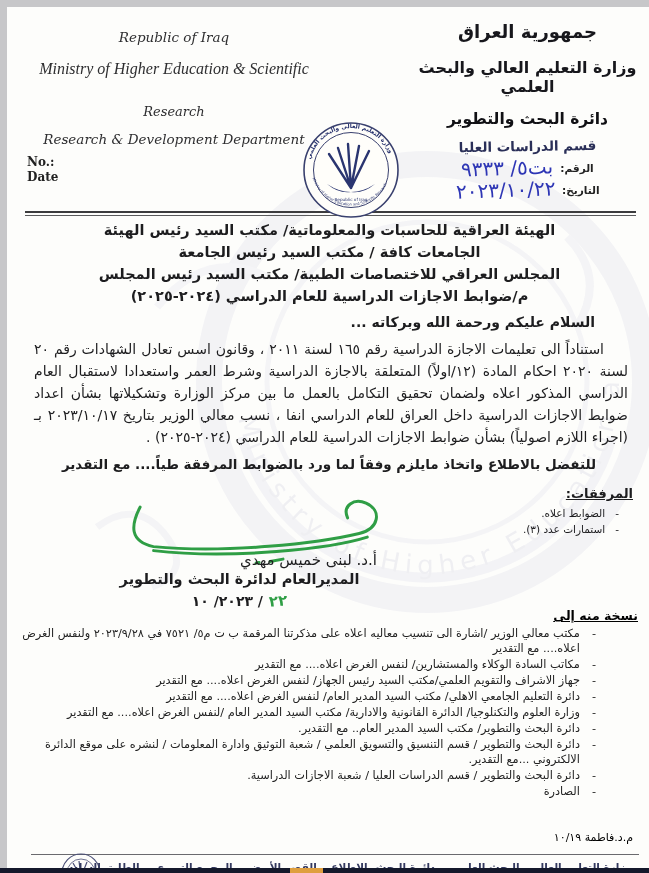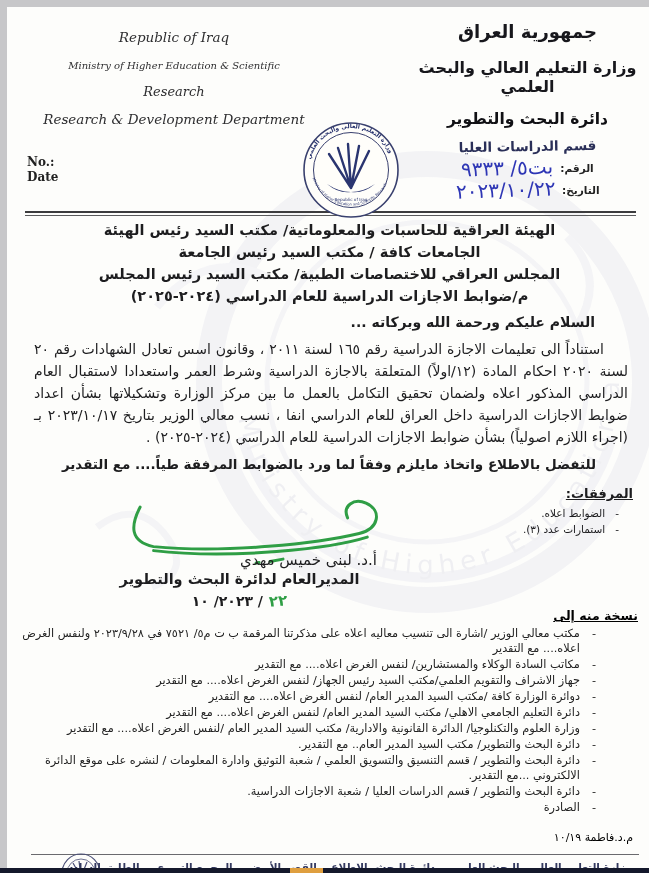--- a/index.html
+++ b/index.html
@@ -8,21 +8,21 @@
   #screen { position:relative; width:649px; height:873px; background:#c7c7c9; }
   .page { position:absolute; left:7px; top:7px; right:0; bottom:5px; background:#fdfdfb; overflow:hidden; }
 
   
   .watermark { position:absolute; left:0; top:0; width:649px; height:873px; z-index:0; pointer-events:none; }
 
   
   .hdr-en { position:absolute; left:16px; top:22px; width:302px; text-align:center;
             font-family:"DejaVu Serif", serif; font-style:italic; color:#2e2e30; z-index:2; }
   .hdr-en .l1 { font-size:13.5px; margin-bottom:15px; }
-  .hdr-en .l2 { font-size:10px; margin-bottom:13px; }
+  .hdr-en .l2 { font-size:16px; margin-bottom:26px;font-family:Liberation Serif, serif; }
   .hdr-en .l3 { font-size:13px;  margin-bottom:12px; }
   .hdr-en .l4 { font-size:13.5px; }
 
   .hdr-no { position:absolute; left:20px; top:148px; font-family:"DejaVu Serif", serif;
             font-weight:bold; font-size:12px; line-height:15px; color:#222; z-index:2; }
 
   .hdr-ar { position:absolute; left:398px; top:8px; width:245px; direction:rtl; text-align:center; z-index:2; }
   .callig1 { font-size:18px; font-weight:bold; color:#17171c; margin-top:6px; letter-spacing:-0.5px; }
   .callig2 { font-size:16px; font-weight:bold; color:#17171c; margin-top:16px; letter-spacing:-0.5px; }
   .dept    { font-size:15.5px; font-weight:bold; color:#101014; margin-top:14px; }
@@ -198,23 +198,20 @@
       <div class="cc-item">
           <span class="cc-text">مكتب معالي الوزير /اشارة الى تنسيب معاليه اعلاه على مذكرتنا المرقمة ب ت م٥/ ٧٥٢١ في ٢٠٢٣/٩/٢٨ ولنفس الغرض اعلاه.... مع التقدير</span>
         </div>
       <div class="cc-item">
           <span class="cc-text">مكاتب السادة الوكلاء والمستشارين/ لنفس الغرض اعلاه.... مع التقدير</span>
         </div>
       <div class="cc-item">
           <span class="cc-text">جهاز الاشراف والتقويم العلمي/مكتب السيد رئيس الجهاز/ لنفس الغرض اعلاه.... مع التقدير</span>
         </div>
       <div class="cc-item">
-          <span class="cc-text">دوائرة الوزارة كافة /مكتب السيد المدير العام/ لنفس الغرض اعلاه.... مع التقدير</span>
-        </div>
-      <div class="cc-item">
           <span class="cc-text">دائرة التعليم الجامعي الاهلي/ مكتب السيد المدير العام/ لنفس الغرض اعلاه.... مع التقدير</span>
         </div>
       <div class="cc-item">
           <span class="cc-text">وزارة العلوم والتكنلوجيا/ الدائرة القانونية والادارية/ مكتب السيد المدير العام /لنفس الغرض اعلاه.... مع التقدير</span>
         </div>
       <div class="cc-item">
           <span class="cc-text">دائرة البحث والتطوير/ مكتب السيد المدير العام.. مع التقدير.</span>
         </div>
       <div class="cc-item">
           <span class="cc-text">دائرة البحث والتطوير / قسم التنسيق والتسويق العلمي / شعبة التوثيق وادارة المعلومات / لنشره على موقع الدائرة الالكتروني ...مع التقدير.</span>

